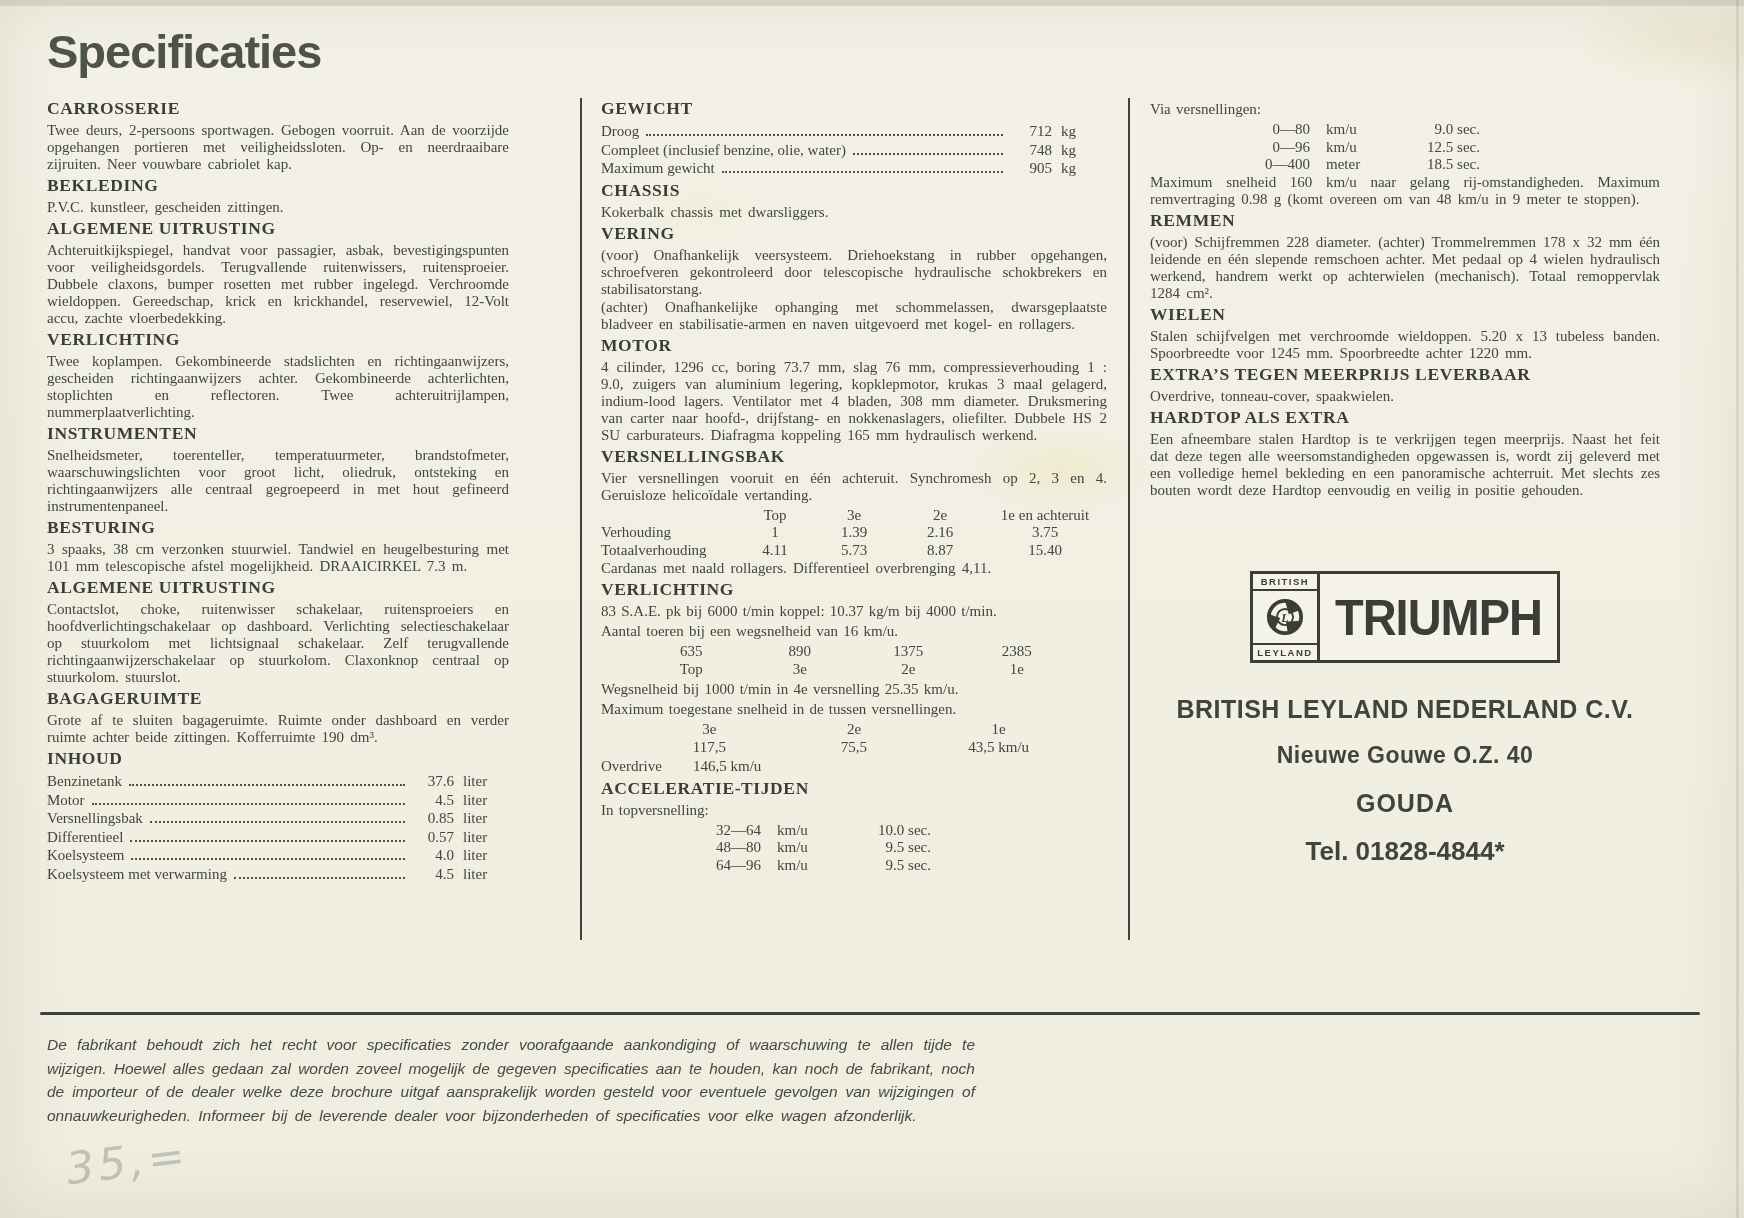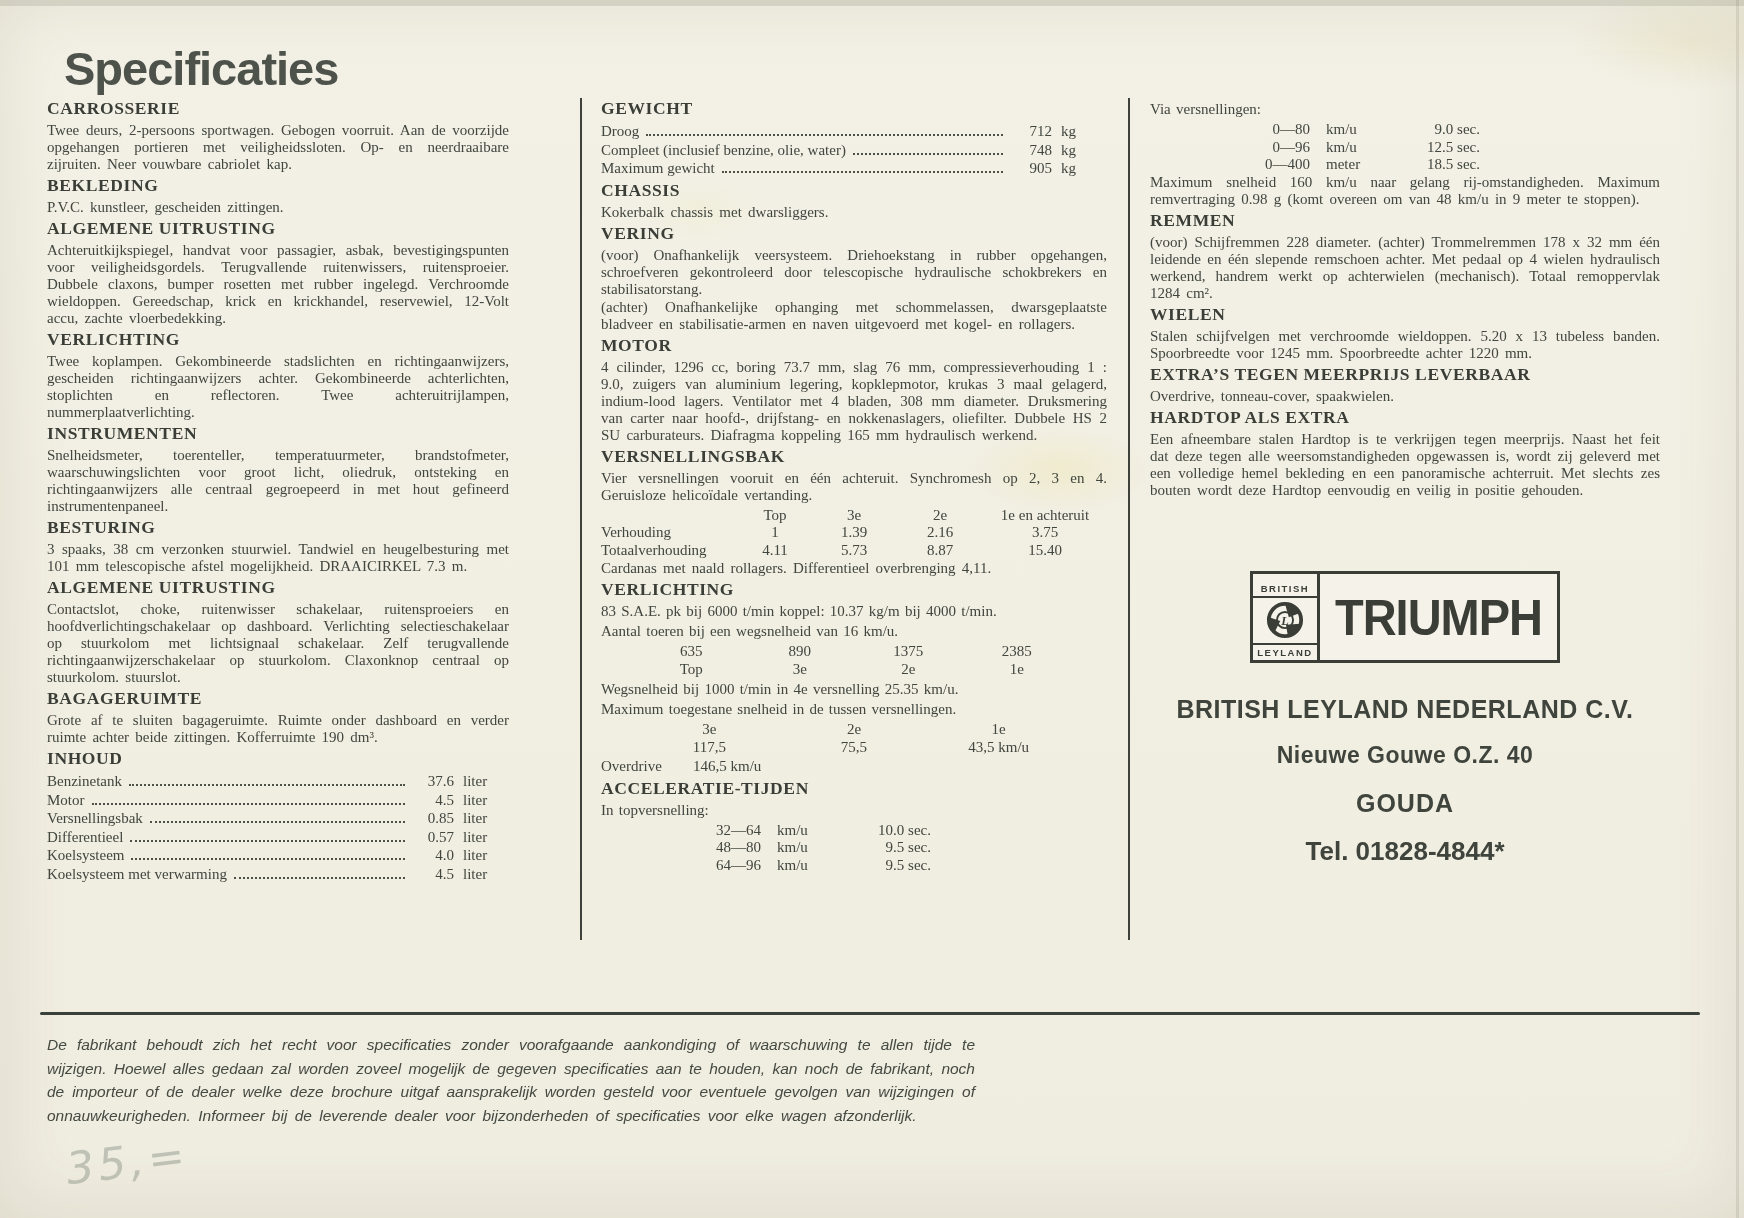--- a/index.html
+++ b/index.html
@@ -9,21 +9,21 @@
       radial-gradient(ellipse 130px 60px at 1060px 470px, rgba(232,222,130,.22), transparent 70%),
       radial-gradient(ellipse 90px 45px at 700px 210px, rgba(236,229,165,.16), transparent 70%),
       radial-gradient(ellipse 160px 70px at 1690px 40px, rgba(215,205,150,.25), transparent 75%),
       linear-gradient(180deg,#f3f1e6 0%,#f1eee2 55%,#efece0 100%);
     box-shadow: inset 0 0 70px rgba(118,108,68,.14);
     font-family:"Liberation Serif","DejaVu Serif",serif;color:#41463f;
   }
   .page::after{content:"";position:absolute;right:5px;top:0;bottom:0;width:3px;background:rgba(60,55,35,.10);}
   .page::before{content:"";position:absolute;left:0;right:0;top:0;height:6px;background:rgba(60,55,35,.12);}
 
-  .title{position:absolute;left:47px;top:28px;margin:17px;
+  .title{position:absolute;left:47px;top:28px;margin:0;
     font-family:"Liberation Sans",sans-serif;font-weight:bold;font-size:47px;line-height:1;
     letter-spacing:-1px;color:#4d524b;}
 
   .divider{position:absolute;top:98px;width:2px;height:842px;background:#3e423b;}
   .d1{left:580px;} .d2{left:1128px;}
 
   .col{position:absolute;top:98px;font-size:15px;line-height:17px;}
   .c1{left:47px;width:462px;}
   .c2{left:601px;width:506px;}
   .c3{left:1150px;width:510px;}
@@ -56,21 +56,21 @@
   .times-row{display:flex;line-height:17.5px;padding-left:92px;}
   .times-range{width:68px;text-align:right;white-space:nowrap;}
   .times-unit{width:62px;padding-left:16px;white-space:nowrap;}
   .times-value{width:92px;text-align:right;white-space:nowrap;}
 
   .logo-wrap{margin-top:72px;display:flex;justify-content:center;}
   .logo-box{display:flex;border:3px solid #3a3e36;height:86px;background:rgba(250,248,240,.5);}
   .logo-left{width:64px;border-right:3px solid #3a3e36;display:flex;flex-direction:column;}
   .logo-strip{font-family:"Liberation Sans",sans-serif;font-weight:bold;font-size:9.5px;
     letter-spacing:1.5px;text-align:center;line-height:15px;color:#3a3e36;}
-  .logo-strip.top{border-bottom:2px solid #3a3e36;margin-top:7px;}
+  .logo-strip.top{border-bottom:2px solid #3a3e36;}
   .logo-strip.bottom{border-top:2px solid #3a3e36;}
   .logo-roundel{flex:1;display:flex;align-items:center;justify-content:center;}
   .logo-brand{display:flex;align-items:center;padding:0 15px;
     font-family:"Liberation Sans",sans-serif;font-weight:bold;font-size:47px;letter-spacing:-1px;
     transform:scaleY(1.08);color:#3a3e36;}
 
   .addr{font-family:Liberation Sans, sans-serif;font-weight:bold;text-align:center;color:#3f443c;}
   .addr.company{margin-top:38px;font-size:25px;letter-spacing:.5px;}
   .addr.street{margin-top:29px;font-size:23px;letter-spacing:.5px;}
   .addr.city{margin-top:31px;font-size:25px;letter-spacing:1px;}

